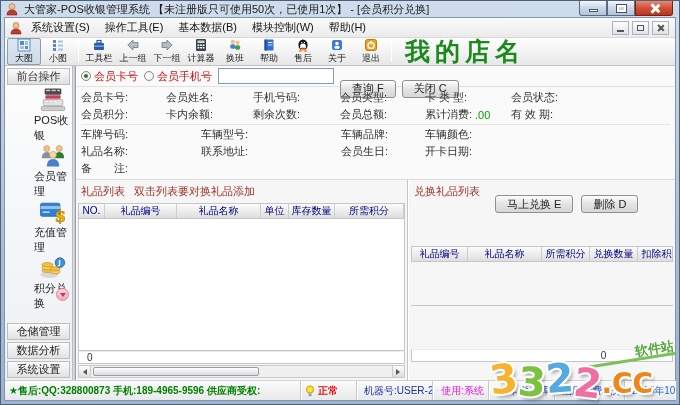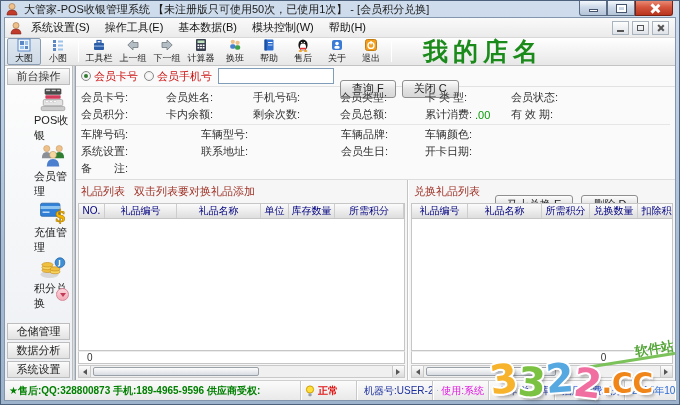--- a/index.html
+++ b/index.html
@@ -42,21 +42,21 @@
   .m-x::before { transform:rotate(45deg);} .m-x::after { transform:rotate(-45deg);}
 
   
   .toolbar { height:28px; flex:0 0 auto; background:linear-gradient(#ffffff,#e7e7e7);
     border-bottom:1px solid #c3c3c3; display:flex; align-items:stretch; padding:0 2px; }
   .tb-btn { width:34px; display:flex; flex-direction:column; align-items:center; justify-content:center;
     font-size:9px; color:#222; border:1px solid transparent; border-radius:2px; }
   .tb-btn svg { flex:0 0 auto; }
   .tb-btn.pressed { border-color:#8a9cb2; background:linear-gradient(#dfe8f1,#cdd9e6); }
   .tb-sep { width:1px; background:#c6c6c6; border-right:1px solid #fff; margin:3px 3px; }
-  .store-name { margin-left:28px; align-self:center; font-family:"DejaVu Serif","Liberation Serif",serif;
+  .store-name { margin-left:10px; align-self:center; font-family:"DejaVu Serif","Liberation Serif",serif;
     font-size:25px; font-weight:600; color:#1a8a1a; letter-spacing:5px; line-height:26px; white-space:nowrap; }
 
   
   .workspace { flex:1; display:flex; min-height:0; }
   .sidebar { width:68px; flex:0 0 auto; background:linear-gradient(180deg,#fdfdfd,#edf0f4);
     border-right:1px solid #bcbcbc; display:flex; flex-direction:column; padding:1px; }
   .sb-header { height:17px; line-height:15px; text-align:center; font-size:11px; color:#333;
     background:linear-gradient(#fbfbfb,#e0e0e0); border:1px solid #bdbdbd; margin:1px 1px 2px; }
   .sb-item { height:56px; display:flex; flex-direction:column; align-items:center; justify-content:center;
     gap:1px; font-size:11px; color:#222; position:relative; cursor:default;padding-left:28px; }
@@ -88,21 +88,21 @@
   .cols6 { grid-template-columns:85px 87px 87px 85px 86px auto; }
   .cols4 { grid-template-columns:120px 140px 84px auto; }
   .info-sep { border-top:1px solid #e6e6e6; margin:1px 0; }
   .pair { display:flex; gap:3px; align-items:center; white-space:nowrap; overflow:hidden; }
   .val-green { color:#0a9a0a; }
 
   
   .lists { flex:1; min-height:0; display:flex; border-top:1px solid #ddd; margin-top:2px; background:#f6f6f6; }
   .list-panel { display:flex; flex-direction:column; min-width:0; padding:0 2px 2px; }
   .list-panel.left { width:332px; flex:0 0 auto; border-right:1px solid #c4c4c4; }
-  .list-panel.right { flex:1; border-left:1px solid #fff; }
+  .list-panel.right { flex:1; border-left:1px solid #fff;gap:43px; }
   .list-header { height:23px; flex:0 0 auto; display:flex; align-items:center; gap:9px; padding:0 3px; color:#a03328; }
   .list-header .btns { display:flex; gap:8px; margin-left:6px; }
   .grid-header { height:16px; flex:0 0 auto; display:flex; overflow:hidden; background:linear-gradient(#fbfbfb,#dedede);
     border:1px solid #c6c6c6; color:#000080; font-size:10px; }
   .gc { flex:0 0 auto; text-align:center; line-height:14px; border-right:1px solid #cdcdcd; white-space:nowrap; overflow:hidden; }
   .gc.grow { flex:1; }
   .grid-body { flex:1; background:#fff; border:1px solid #c6c6c6; border-top:none; }
   .grid-footer { height:13px; flex:0 0 auto; background:#fff; border:1px solid #c6c6c6; border-top:1px solid #ececec;
     font-size:10px; color:#333; line-height:12px; }
   .hscroll { height:13px; flex:0 0 auto; margin-top:1px; background:#f0f0f0; border:1px solid #c9c9c9;
@@ -403,21 +403,21 @@
             <span class="pair">有 效 期:</span>
           </div>
           <div class="info-sep"></div>
           <div class="info-row cols4">
             <span class="pair">车牌号码:</span>
             <span class="pair">车辆型号:</span>
             <span class="pair">车辆品牌:</span>
             <span class="pair">车辆颜色:</span>
           </div>
           <div class="info-row cols4">
-            <span class="pair">系统设置:</span>
+            <span class="pair">礼品名称:</span>
             <span class="pair">联系地址:</span>
             <span class="pair">会员生日:</span>
             <span class="pair">开卡日期:</span>
           </div>
           <div class="info-row">
             <span class="pair">备　　注:</span>
           </div>
         </div>
 
         <div class="lists">

